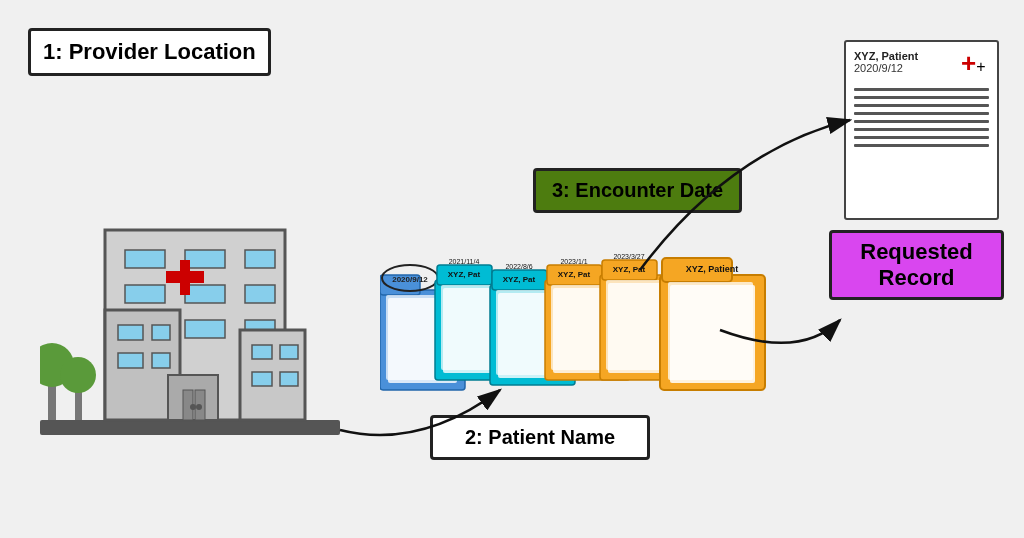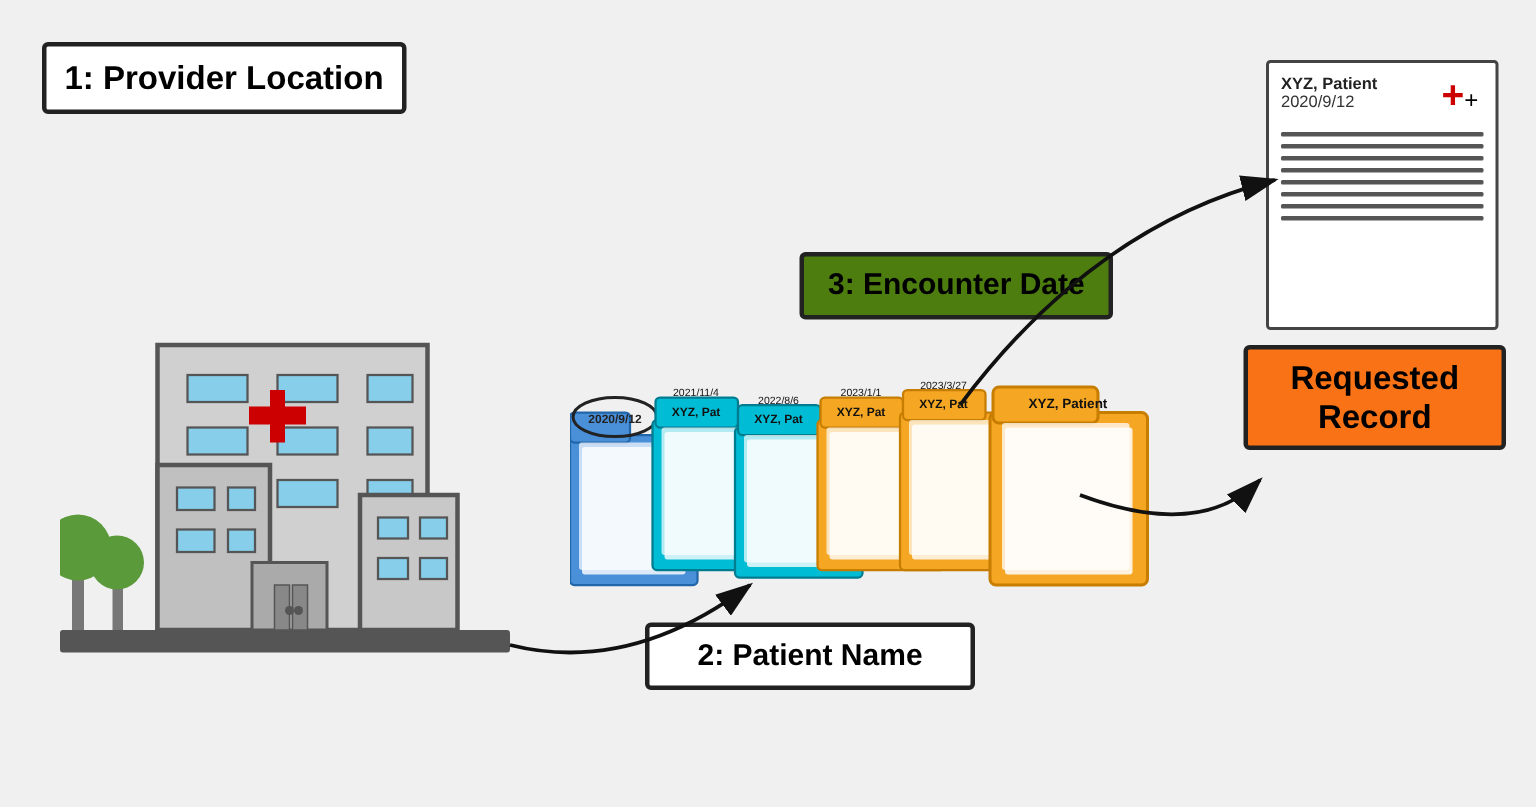--- a/index.html
+++ b/index.html
@@ -60,21 +60,21 @@
       font-weight: bold;
       border-radius: 4px;
     }
 
     
     .requested-record-box {
       position: absolute;
       right: 20px;
       top: 230px;
       border: 3px solid #222;
-      background: #f97316;
+      background: #d946ef;
       padding: 6px 12px;
       font-size: 22px;
       font-weight: bold;
       border-radius: 4px;
       text-align: center;
       width: 175px;
     }
 
     
     .document-card {

